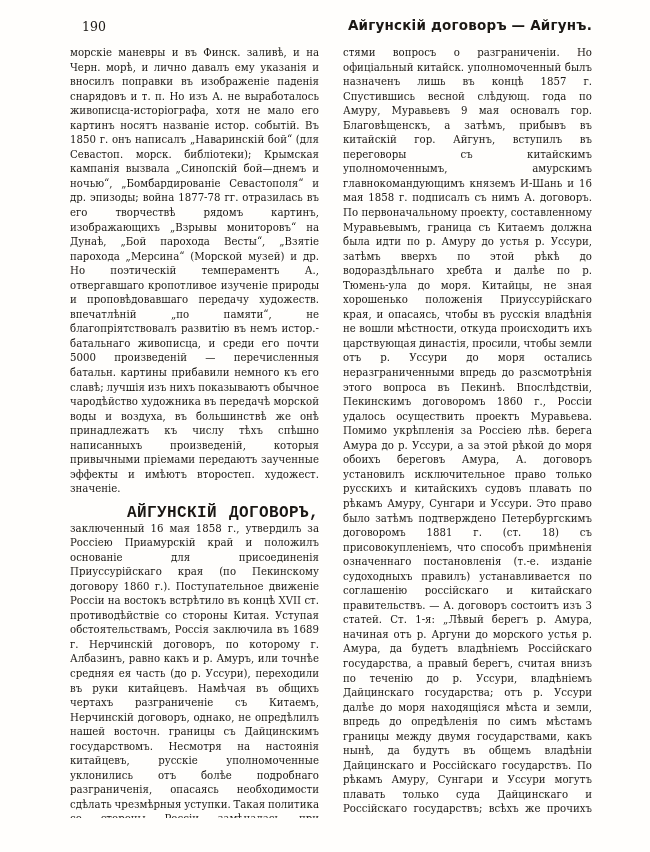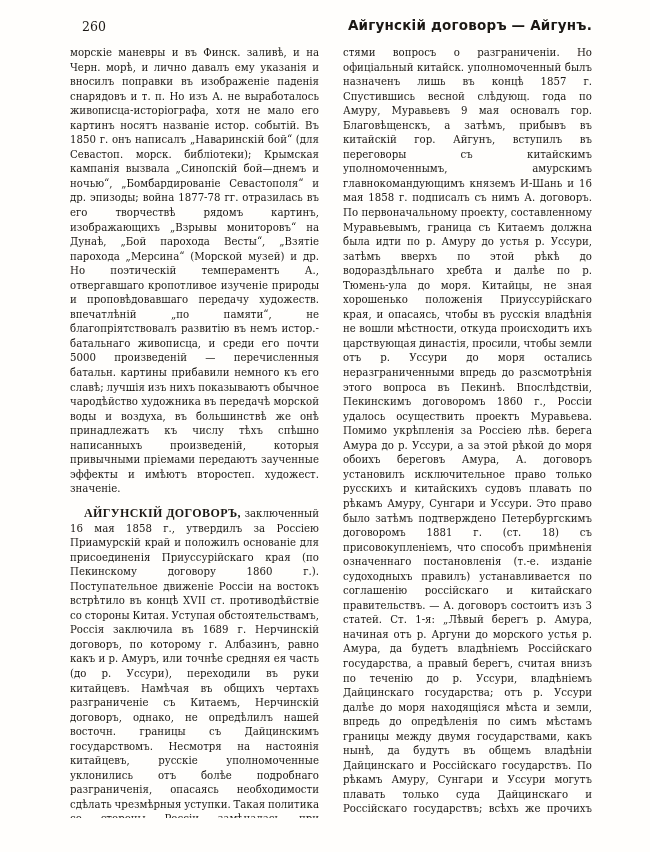--- a/index.html
+++ b/index.html
@@ -55,32 +55,33 @@
     text-indent:0;
   }
   .para.article{
     text-indent:14px;
     margin-top:9px;
   }
   .para.split{
     text-align-last:justify;
   }
   .headword{
-    font-family:Liberation Serif, serif;
+    font-family:Liberation Mono, monospace;
     font-weight:700;
-    font-size:12px;
+    font-size:16px;
     letter-spacing:0.4px;
+    margin-left:43px;
   }
 </style>
 </head>
 <body>
 
 <div class="page">
   <div class="header">
-    <span class="pagenum">260</span>
+    <span class="pagenum">190</span>
     <div class="running-title">Айгунскій договоръ — Айгунъ.</div>
   </div>
   <div class="columns">
     <div class="col" id="col-left">
         <p class="para">морскіе маневры и въ Финск. заливѣ, и на Черн. морѣ, и лично давалъ ему указанія и вносилъ поправки въ изображеніе паденія снарядовъ и т. п. Но изъ А. не выработалось живописца-исторіографа, хотя не мало его картинъ носятъ названіе истор. событій. Въ 1850 г. онъ написалъ „Наваринскій бой“ (для Севастоп. морск. библіотеки); Крымская кампанія вызвала „Синопскій бой—днемъ и ночью“, „Бомбардированіе Севастополя“ и др. эпизоды; война 1877-78 гг. отразилась въ его творчествѣ рядомъ картинъ, изображающихъ „Взрывы мониторовъ“ на Дунаѣ, „Бой парохода Весты“, „Взятіе парохода „Мерсина“ (Морской музей) и др. Но поэтическій темпераментъ А., отвергавшаго кропотливое изученіе природы и проповѣдовавшаго передачу художеств. впечатлѣній „по памяти“, не благопріятствовалъ развитію въ немъ истор.-батальнаго живописца, и среди его почти 5000 произведеній — перечисленныя батальн. картины прибавили немного къ его славѣ; лучшія изъ нихъ показываютъ обычное чародѣйство художника въ передачѣ морской воды и воздуха, въ большинствѣ же онѣ принадлежатъ къ числу тѣхъ спѣшно написанныхъ произведеній, которыя привычными пріемами передаютъ заученные эффекты и имѣютъ второстеп. художест. значеніе.</p>
         <p class="para article split"><span class="headword">АЙГУНСКІЙ ДОГОВОРЪ, </span>заключенный 16 мая 1858 г., утвердилъ за Россіею Приамурскій край и положилъ основаніе для присоединенія Приуссурійскаго края (по Пекинскому договору 1860 г.). Поступательное движеніе Россіи на востокъ встрѣтило въ концѣ XVII ст. противодѣйствіе со стороны Китая. Уступая обстоятельствамъ, Россія заключила въ 1689 г. Нерчинскій договоръ, по которому г. Албазинъ, равно какъ и р. Амуръ, или точнѣе средняя ея часть (до р. Уссури), переходили въ руки китайцевъ. Намѣчая въ общихъ чертахъ разграниченіе съ Китаемъ, Нерчинскій договоръ, однако, не опредѣлилъ нашей восточн. границы съ Дайцинскимъ государствомъ. Несмотря на настоянія китайцевъ, русскіе уполномоченные уклонились отъ болѣе подробнаго разграниченія, опасаясь необходимости сдѣлать чрезмѣрныя уступки. Такая политика со стороны Россіи замѣчалась при заключеніи и всѣхъ другихъ договоровъ съ Китаемъ въ теченіе XVIII в. Вслѣдствіе этого къ половинѣ XIX в. вопросъ о нашей восточн. границѣ съ Китаемъ оставался въ неопредѣленномъ положеніи. Ген.-губерн. Вост. Сибири Н. Н. Муравьевъ (впослѣдствіи графъ М.-Амурскій), энергично занявшись изученіемъ мало изслѣдованнаго ввѣреннаго ему края, пришелъ въ концѣ 40-хъ гг. XIX в. къ убѣжденію, что весь нашъ востокъ не можетъ имѣть будущаго, пока Россія не будетъ владѣть Амуромъ на всемъ его протяженіи до моря. Труды Г. И. Невельскаго сдѣлали возможнымъ осуществить эту идею: онъ въ 1849 г. открылъ судоходный проходъ въ устье Амура, и доказалъ, что Сахалинъ—не часть материка, а островъ. Въ 1851 г. состоялось фактическое занятіе Невельскимъ устья Амура, б. учрежд. Николаевскій постъ, и вслѣдъ затѣмъ начались плаванія русск. судовъ по Амуру. Въ 1853 г. б. организована подъ начальствомъ самого Муравьева Амурская экспедиція. Въ 1854 г. онъ во главѣ флотиліи спустился по Амуру, а въ 1855 г. сдѣлалъ попытку обсудить съ китайск. вла-</p>
       </div>
     <div class="col" id="col-right">
         <p class="para">стями вопросъ о разграниченіи. Но офиціальный китайск. уполномоченный былъ назначенъ лишь въ концѣ 1857 г. Спустившись весной слѣдующ. года по Амуру, Муравьевъ 9 мая основалъ гор. Благовѣщенскъ, а затѣмъ, прибывъ въ китайскій гор. Айгунъ, вступилъ въ переговоры съ китайскимъ уполномоченнымъ, амурскимъ главнокомандующимъ княземъ И-Шань и 16 мая 1858 г. подписалъ съ нимъ А. договоръ. По первоначальному проекту, составленному Муравьевымъ, граница съ Китаемъ должна была идти по р. Амуру до устья р. Уссури, затѣмъ вверхъ по этой рѣкѣ до водораздѣльнаго хребта и далѣе по р. Тюмень-ула до моря. Китайцы, не зная хорошенько положенія Приуссурійскаго края, и опасаясь, чтобы въ русскія владѣнія не вошли мѣстности, откуда происходитъ ихъ царствующая династія, просили, чтобы земли отъ р. Уссури до моря остались неразграниченными впредь до разсмотрѣнія этого вопроса въ Пекинѣ. Впослѣдствіи, Пекинскимъ договоромъ 1860 г., Россіи удалось осуществить проектъ Муравьева. Помимо укрѣпленія за Россіею лѣв. берега Амура до р. Уссури, а за этой рѣкой до моря обоихъ береговъ Амура, А. договоръ установилъ исключительное право только русскихъ и китайскихъ судовъ плавать по рѣкамъ Амуру, Сунгари и Уссури. Это право было затѣмъ подтверждено Петербургскимъ договоромъ 1881 г. (ст. 18) съ присовокупленіемъ, что способъ примѣненія означеннаго постановленія (т.-е. изданіе судоходныхъ правилъ) устанавливается по соглашенію россійскаго и китайскаго правительствъ. — А. договоръ состоитъ изъ 3 статей. Ст. 1-я: „Лѣвый берегъ р. Амура, начиная отъ р. Аргуни до морского устья р. Амура, да будетъ владѣніемъ Россійскаго государства, а правый берегъ, считая внизъ по теченію до р. Уссури, владѣніемъ Дайцинскаго государства; отъ р. Уссури далѣе до моря находящіяся мѣста и земли, впредь до опредѣленія по симъ мѣстамъ границы между двумя государствами, какъ нынѣ, да будутъ въ общемъ владѣніи Дайцинскаго и Россійскаго государствъ. По рѣкамъ Амуру, Сунгари и Уссури могутъ плавать только суда Дайцинскаго и Россійскаго государствъ; всѣхъ же прочихъ иностранныхъ государствъ судамъ по симъ рѣкамъ плавать не должно. Находящихся по лѣвому берегу р. Амура отъ р. Зеи на югъ, до деревни Хормолдзинь, манчжурскихъ жителей оставить вѣчно на прежнихъ мѣстахъ ихъ жительства, подъ вѣдѣніемъ Манчжурскаго правительства, съ тѣмъ, чтобы русскіе жители обидъ и притѣсненій имъ не дѣлали“. Ст. 2-я: „Для взаимной дружбы подданныхъ двухъ государствъ дозволяется взаимная торговля проживающимъ по рѣкамъ Уссури, Амуру и Сунгари подданнымъ обоихъ государствъ, а начальствующіе должны взаимно покровительствовать на обоихъ берегахъ торгующимъ людямъ двухъ государствъ“. Ст. 3: „Что уполномоченный Россійскаго государства ген.-губ. Муравьевъ и уполномоченный Дайцинскаго государства амурскій гл-щій И-Шань, по общему согласію, постановили—да будетъ исполняемо въ точности и ненарушимо на вѣчныя времена“.</p>
       </div>

